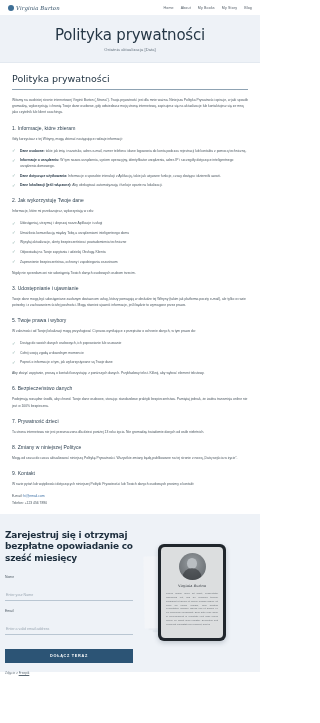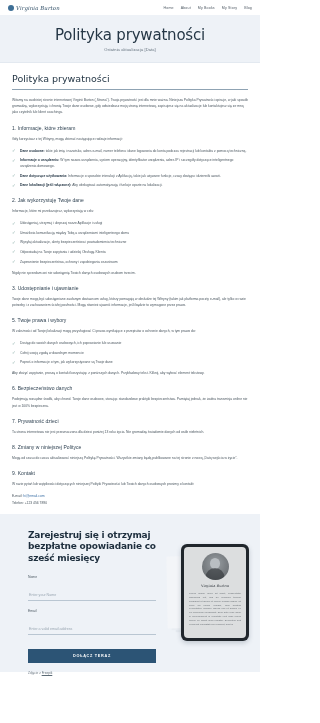--- a/index.html
+++ b/index.html
@@ -120,21 +120,21 @@
     font-size:4.4px;
     line-height:5px;
   }
   ul.checks li b { color:#233544; font-weight:700; }
   a.inline { color:#3a6ea5; text-decoration:none; }
   .contact-line { font-size:3.35px; line-height:1.9; color:#4a565f; margin:0; }
 
   
   .cta {
     background: #eef2f7;
-    padding: 16px 12px 10px 28px;
+    padding: 16px 12px 10px 5px;
     box-sizing:border-box;
     display:flex;
     gap:11px;
     height: 158px;
   }
   .cta-left { width: 128px; flex: none; }
   .cta h2 {
     margin: 0 0 10px 0;
     font-family:"DejaVu Sans", sans-serif;
     font-size: 9px;

